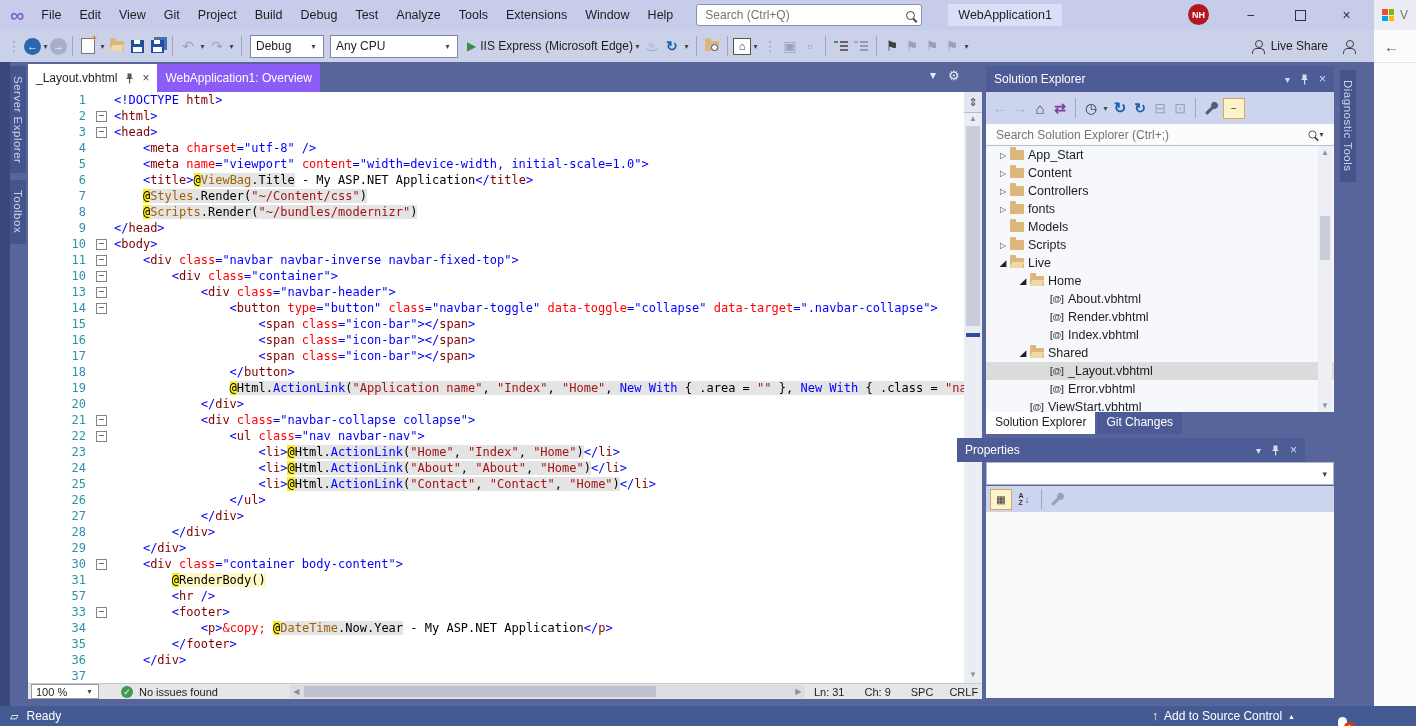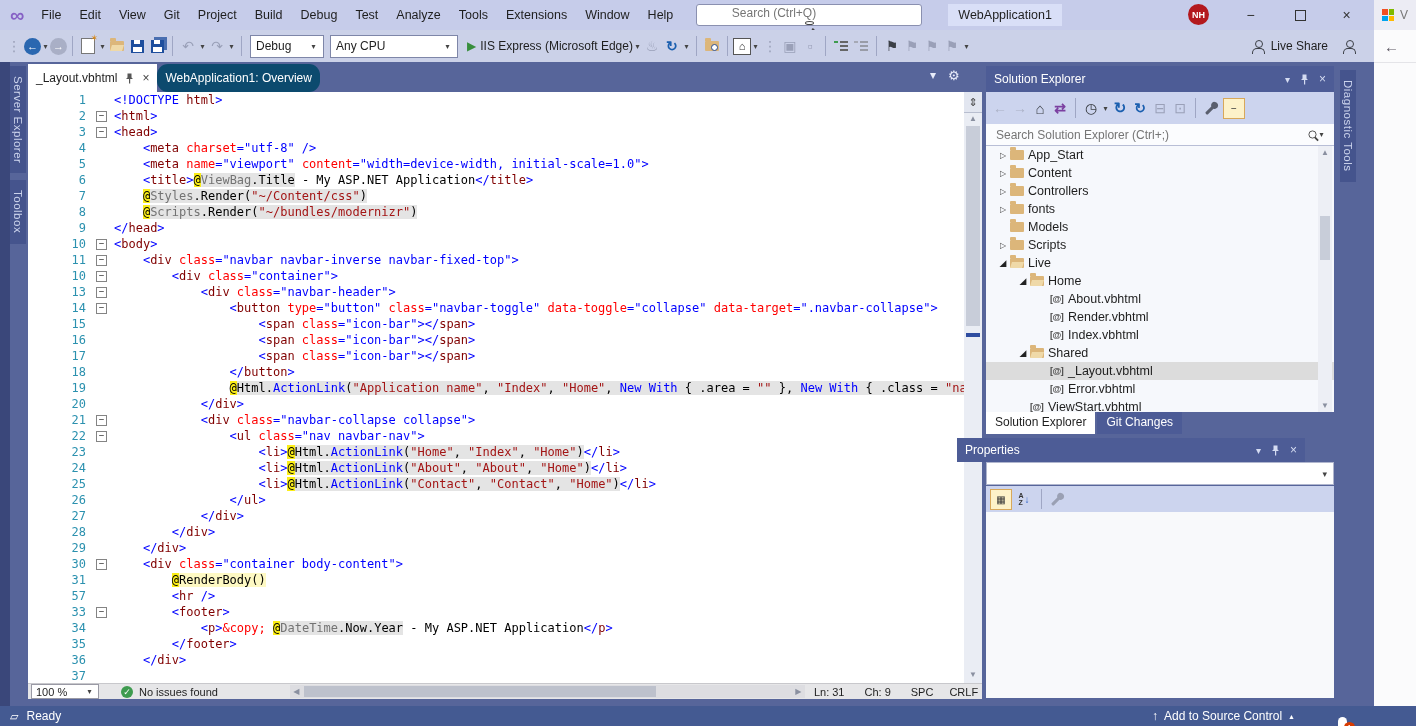--- a/index.html
+++ b/index.html
@@ -2,21 +2,21 @@
 <html><head>
 <meta charset="utf-8">
 <style>
   html,body{margin:0;padding:0;background:#57659A;}
   #root{position:relative;width:1416px;height:726px;overflow:hidden;font-family:"Liberation Sans",sans-serif;font-size:12px;color:#1E1E1E;}
   .abs{position:absolute;}
   
   #titlebar{left:0;top:0;width:1374px;height:30px;background:#C6CCEA;display:flex;align-items:center;}
   #vslogo{font-size:20px;font-weight:bold;color:#8661C5;margin:0 8px 0 10px;line-height:30px;}
   .menu-item{padding:0 9px;line-height:30px;color:#1E1E1E;font-size:12.5px;}
-  #qsearch{width:212px;height:20px;margin-left:14px;background:#FFF;border:1px solid #8A90B0;border-radius:3px;display:flex;align-items:center;padding:0 6px;flex-direction:column;}
+  #qsearch{width:212px;height:20px;margin-left:14px;background:#FFF;border:1px solid #8A90B0;border-radius:3px;display:flex;align-items:center;padding:0 6px;}
   #qsearch input{border:none;outline:none;flex:1;font-size:12px;color:#555;font-family:"Liberation Sans",sans-serif;background:transparent;}
   .mag{width:7px;height:7px;border:1.6px solid #444;border-radius:50%;position:relative;display:inline-block;}
   .mag::after{content:"";position:absolute;width:1.8px;height:5px;background:#444;left:7px;top:6px;transform:rotate(-45deg);}
   #projlabel{margin-left:26px;padding:4px 10px;background:#D9DFF7;font-size:12.5px;}
   #avatar{width:21px;height:21px;border-radius:50%;background:#B3181E;color:#FFF;font-size:9px;font-weight:bold;display:flex;align-items:center;justify-content:center;position:absolute;left:1188px;top:4px;}
   .winbtn{position:absolute;top:0;width:45px;height:30px;display:flex;align-items:center;justify-content:center;font-size:14px;color:#333;}
   .maxbox{width:9px;height:9px;border:1px solid #333;}
   
   #toolbar{left:0;top:30px;width:1374px;height:32px;background:#CBD1E8;display:flex;align-items:center;padding-left:4px;box-sizing:border-box;}
   .tsep{width:1px;height:20px;background:#9FA6C4;margin:0 5px;}
@@ -54,29 +54,29 @@
   
   #leftnavy{left:0;top:62px;width:10px;height:644px;background:#3A477A;}
   #lefttabs{left:10px;top:62px;width:18px;height:644px;background:#57659A;}
   .vtab{writing-mode:vertical-rl;background:#45548D;color:#CBD3EC;font-size:11.5px;padding:10px 2px;margin-top:4px;letter-spacing:.5px;}
   #righttabstrip{left:1334px;top:62px;width:40px;height:644px;background:#57659A;}
   .vtab.right{position:absolute;left:6px;top:4px;}
   
   #edtabs{left:28px;top:64px;width:954px;height:28px;display:flex;}
   .edtab{display:flex;align-items:center;padding:0 8px;font-size:12px;}
   .edtab.active{background:#FFF;color:#1E1E1E;}
-  .edtab.inactive{background:#0c4a6e;color:#FFF;border-radius:11px;}
+  .edtab.inactive{background:#8b5cf6;color:#FFF;}
   .edtab .tclose{margin-left:8px;font-size:12px;color:#444;}
   #edtabicons{position:absolute;left:930px;top:68px;color:#E8ECFA;display:flex;gap:12px;font-size:12px;}
   #edbody{left:28px;top:92px;width:954px;height:591px;background:#FFF;overflow:hidden;}
   .codeline{display:flex;height:16px;line-height:16px;white-space:pre;font-family:"DejaVu Sans Mono","Liberation Mono",monospace;font-size:12px;}
   .lnum{width:58px;text-align:right;padding-right:10px;color:#2B91AF;flex:none;}
   .fmargin{width:18px;flex:none;display:flex;align-items:center;}
   .fbox{width:9px;height:9px;border:1px solid #848484;font-size:9px;line-height:7px;text-align:center;color:#333;background:#FFF;}
-  .fb{color:#0000FF}.fm{color:#800000}.fr{color:#FF0000}.fk{color:#000}.fs{color:#A31515}.ft{color:#737373}
+  .fb{color:#0000FF}.fm{color:#800000}.fr{color:#FF0000}.fk{color:#000}.fs{color:#A31515}.ft{color:#a16207}
   .gg{background:#E4E4E4}.gy{background:#FBEE18}.gl{background:#fef9c3}
   
   #vsb{left:936px;top:0;width:18px;height:591px;background:#EAEDF4;}
   #vsb .splitter{left:0;top:0;width:18px;height:20px;background:#E2E6F0;border-bottom:1px solid #B8BECF;color:#444;font-size:11px;text-align:center;line-height:20px;}
   .sarrow{color:#8A90A0;font-size:8px;text-align:center;width:18px;}
   #vthumb{left:2px;top:34px;width:14px;height:200px;background:#C8CDD9;}
   #vmark{left:2px;top:241px;width:14px;height:4px;background:#2F4DA0;}
   #edbottom{left:28px;top:683px;width:954px;height:15px;background:#E6E6E8;border-top:1px solid #C8C8CC;font-size:11px;display:flex;align-items:center;}
   #zoombox{width:58px;height:13px;background:#FFF;border:1px solid #9A9AA5;margin-left:3px;display:flex;align-items:center;padding:0 4px;justify-content:space-between;}
   .gcheck{width:12px;height:12px;border-radius:50%;background:#3E9B4F;color:#FFF;font-size:9px;display:inline-flex;align-items:center;justify-content:center;margin:0 6px 0 22px;}

